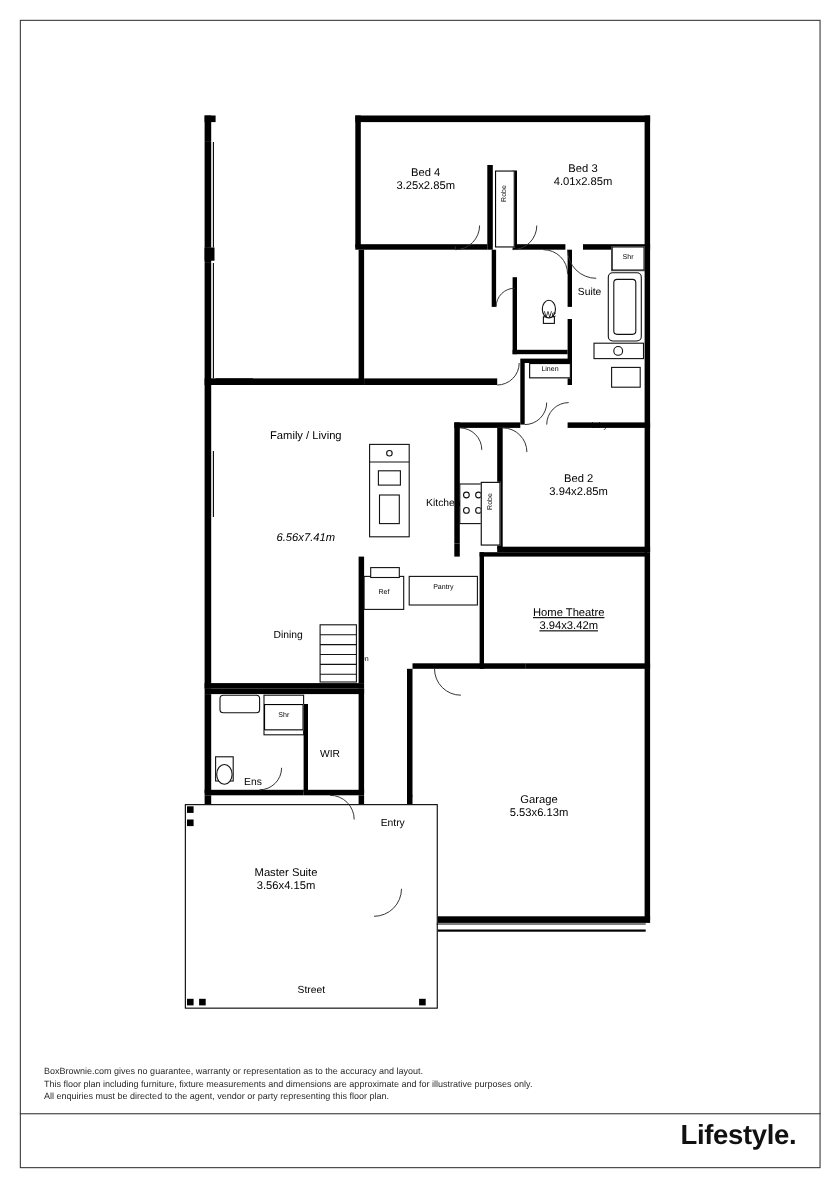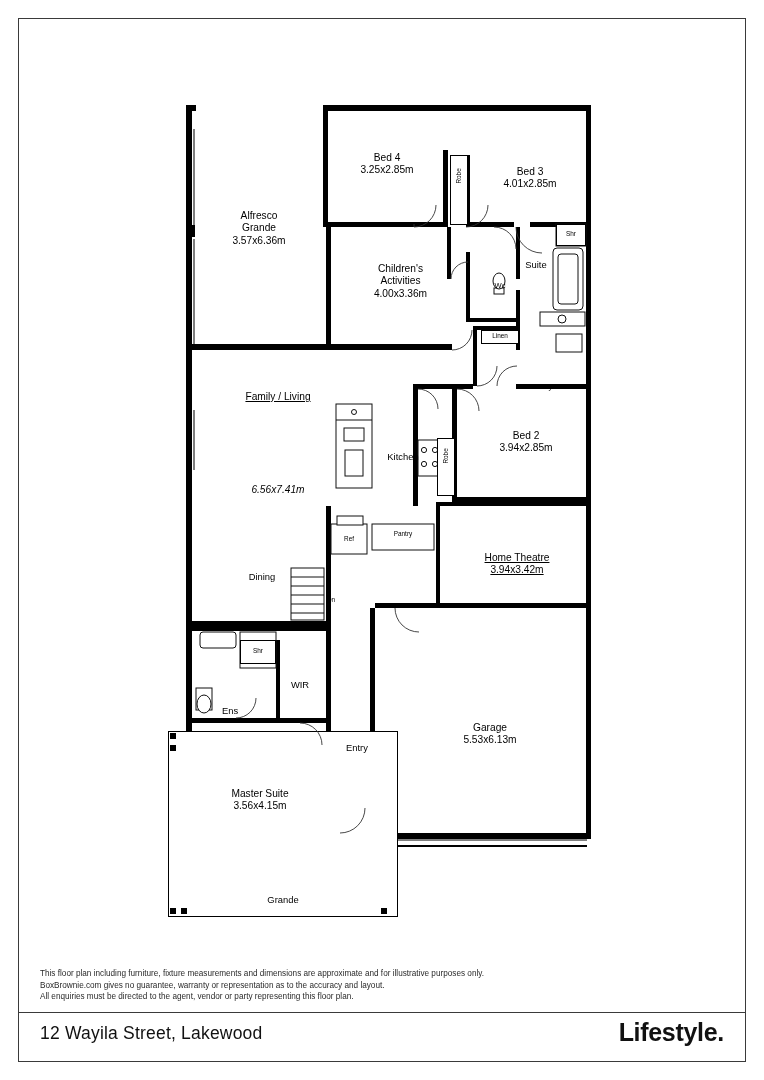--- a/index.html
+++ b/index.html
@@ -334,47 +334,37 @@
     <div class="box-outline" style="left:240px; top:640px; width:36px; height:24px;"></div>
     <div class="lbl xs" style="left:240px; top:647px; width:36px;">Shr</div>
 
     <div class="box-outline" style="left:481px; top:330px; width:38px; height:14px;"></div>
     <div class="lbl xs" style="left:481px; top:332px; width:38px;">Linen</div>
 
     <div class="lbl xs" style="left:331px; top:535px; width:36px;">Ref</div>
     <div class="lbl xs" style="left:372px; top:530px; width:62px;">Pantry</div>
     <div class="lbl xs" style="left:318px; top:596px; width:26px;">Dn</div>
 
-    <div class="lbl big" style="left:200px; top:210px; width:118px;">
-      <span>Alfresco</span><br>
-      <span>Grande</span><br>
-      <span>3.57x6.36m</span>
-    </div>
 
     <div class="lbl big" style="left:331px; top:152px; width:112px;">
       <span>Bed 4</span><br>
       <span>3.25x2.85m</span>
     </div>
 
-    <div class="lbl big" style="left:474px; top:166px; width:112px;">
+    <div class="lbl big" style="left:474px; top:148px; width:112px;">
       <span>Bed 3</span><br>
       <span>4.01x2.85m</span>
     </div>
 
-    <div class="lbl big" style="left:343px; top:263px; width:115px;">
-      <span>Children's</span><br>
-      <span>Activities</span><br>
-      <span>4.00x3.36m</span>
-    </div>
 
     <div class="lbl" style="left:519px; top:259px; width:34px;">Suite</div>
     <div class="lbl sm" style="left:484px; top:281px; width:32px;">Wc</div>
     <div class="lbl sm" style="left:523px; top:382px; width:44px;">Ldry</div>
 
-    <div class="lbl big" style="left:208px; top:391px; width:140px;text-decoration:underline;">Family / Living</div>
+    <div class="lbl big" style="left:208px; top:391px; width:140px;">Family / Living</div>
     <div class="lbl big" style="left:208px; top:484px; width:140px;font-style:italic;">6.56x7.41m</div>
 
     <div class="lbl" style="left:371px; top:451px; width:64px;">Kitchen</div>
 
     <div class="lbl big" style="left:470px; top:430px; width:112px;">
       <span>Bed 2</span><br>
       <span>3.94x2.85m</span>
     </div>
 
     <div class="lbl big" style="left:455px; top:552px; width:124px;text-decoration:underline;">
@@ -386,33 +376,32 @@
 
     <div class="lbl" style="left:206px; top:705px; width:48px;">Ens</div>
     <div class="lbl" style="left:278px; top:679px; width:44px;">WIR</div>
     <div class="lbl" style="left:333px; top:742px; width:48px;">Entry</div>
 
     <div class="lbl big" style="left:198px; top:788px; width:124px;">
       <span>Master Suite</span><br>
       <span>3.56x4.15m</span>
     </div>
 
-    <div class="lbl" style="left:248px; top:894px; width:70px;">Grande</div>
+    <div class="lbl" style="left:248px; top:894px; width:70px;">Street</div>
 
     <div class="lbl big" style="left:428px; top:722px; width:124px;">
       <span>Garage</span><br>
       <span>5.53x6.13m</span>
     </div>
 
   </div>
 
 
   <div class="disclaimer">
+    <div>BoxBrownie.com gives no guarantee, warranty or representation as to the accuracy and layout.</div>
     <div>This floor plan including furniture, fixture measurements and dimensions are approximate and for illustrative purposes only.</div>
-    <div>BoxBrownie.com gives no guarantee, warranty or representation as to the accuracy and layout.</div>
     <div>All enquiries must be directed to the agent, vendor or party representing this floor plan.</div>
   </div>
 
   <div class="footer-rule"></div>
-  <div class="address">12 Wayila Street, Lakewood</div>
   <div class="brand">Lifestyle.</div>
 
 </div>
 
 </body></html>

